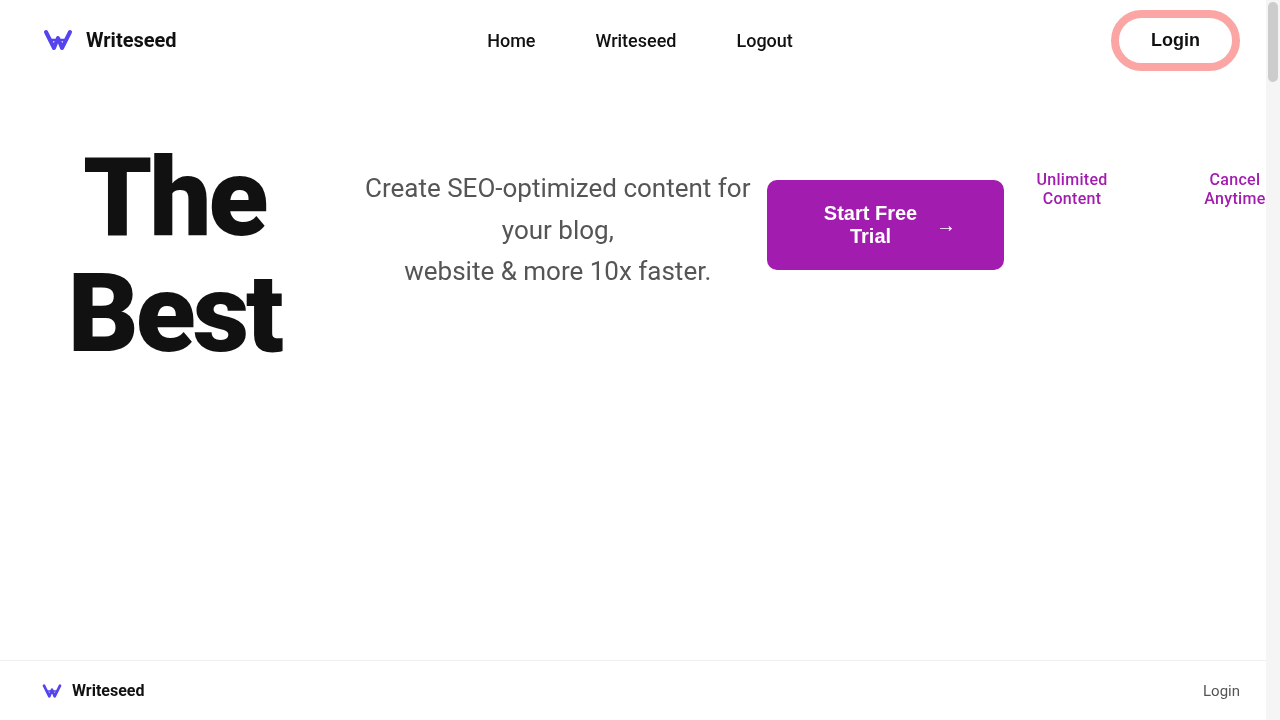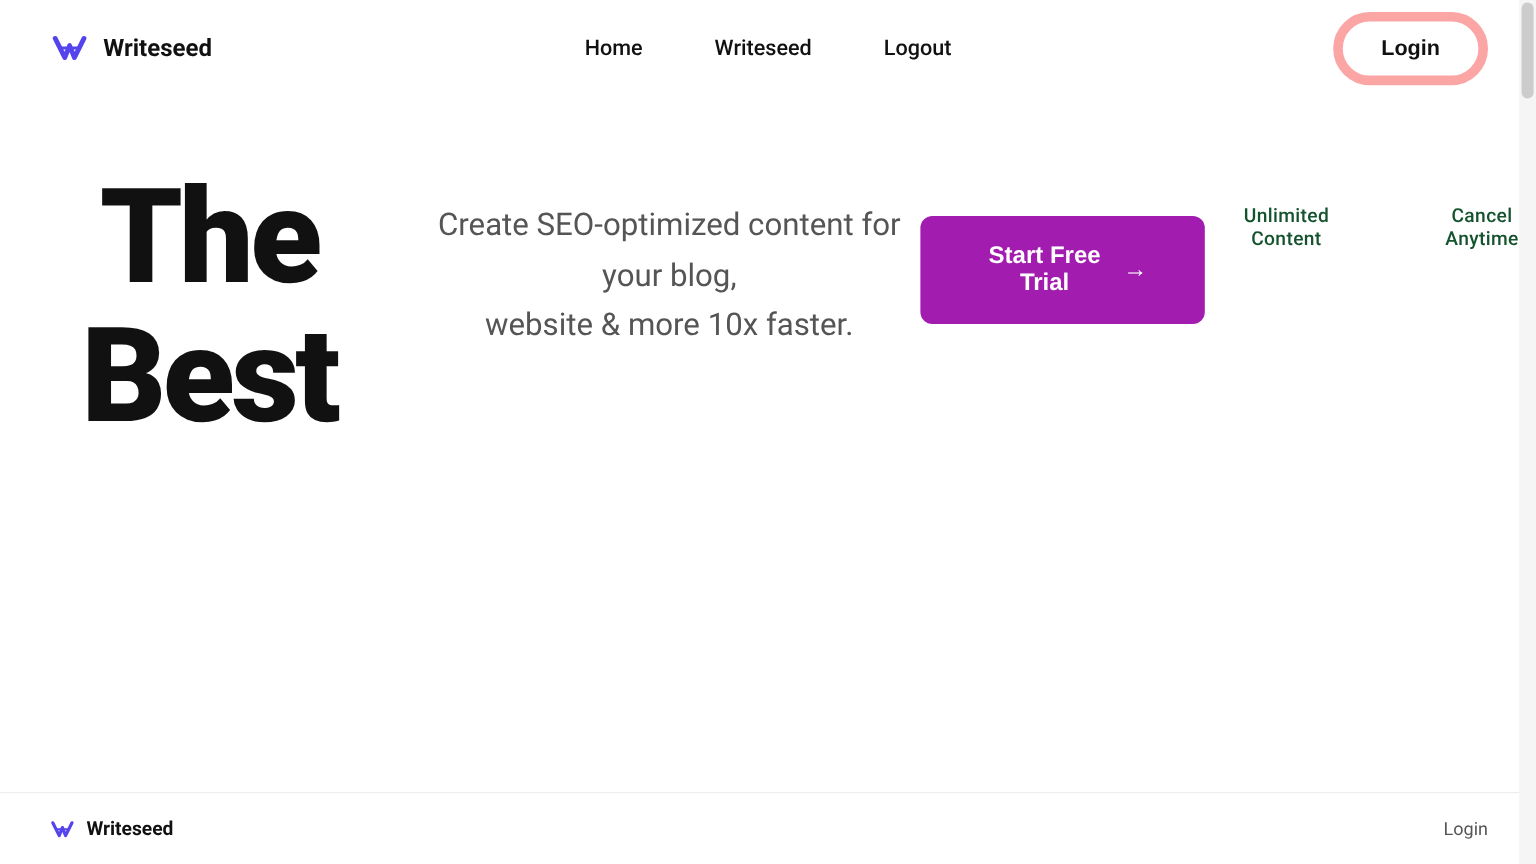--- a/index.html
+++ b/index.html
@@ -120,21 +120,21 @@
     .feature-badges {
       margin-top: 30px;
       display: flex;
       align-items: center;
       gap: 50px;
     }
 
     .badge {
       font-size: 16px;
       font-weight: 500;
-      color: #14532d;
+      color: #a21caf;
       letter-spacing: 0.3px;
       margin-left: 16px;
     }
 
     
     .footer {
       position: absolute;
       bottom: 0;
       left: 0;
       right: 0;

